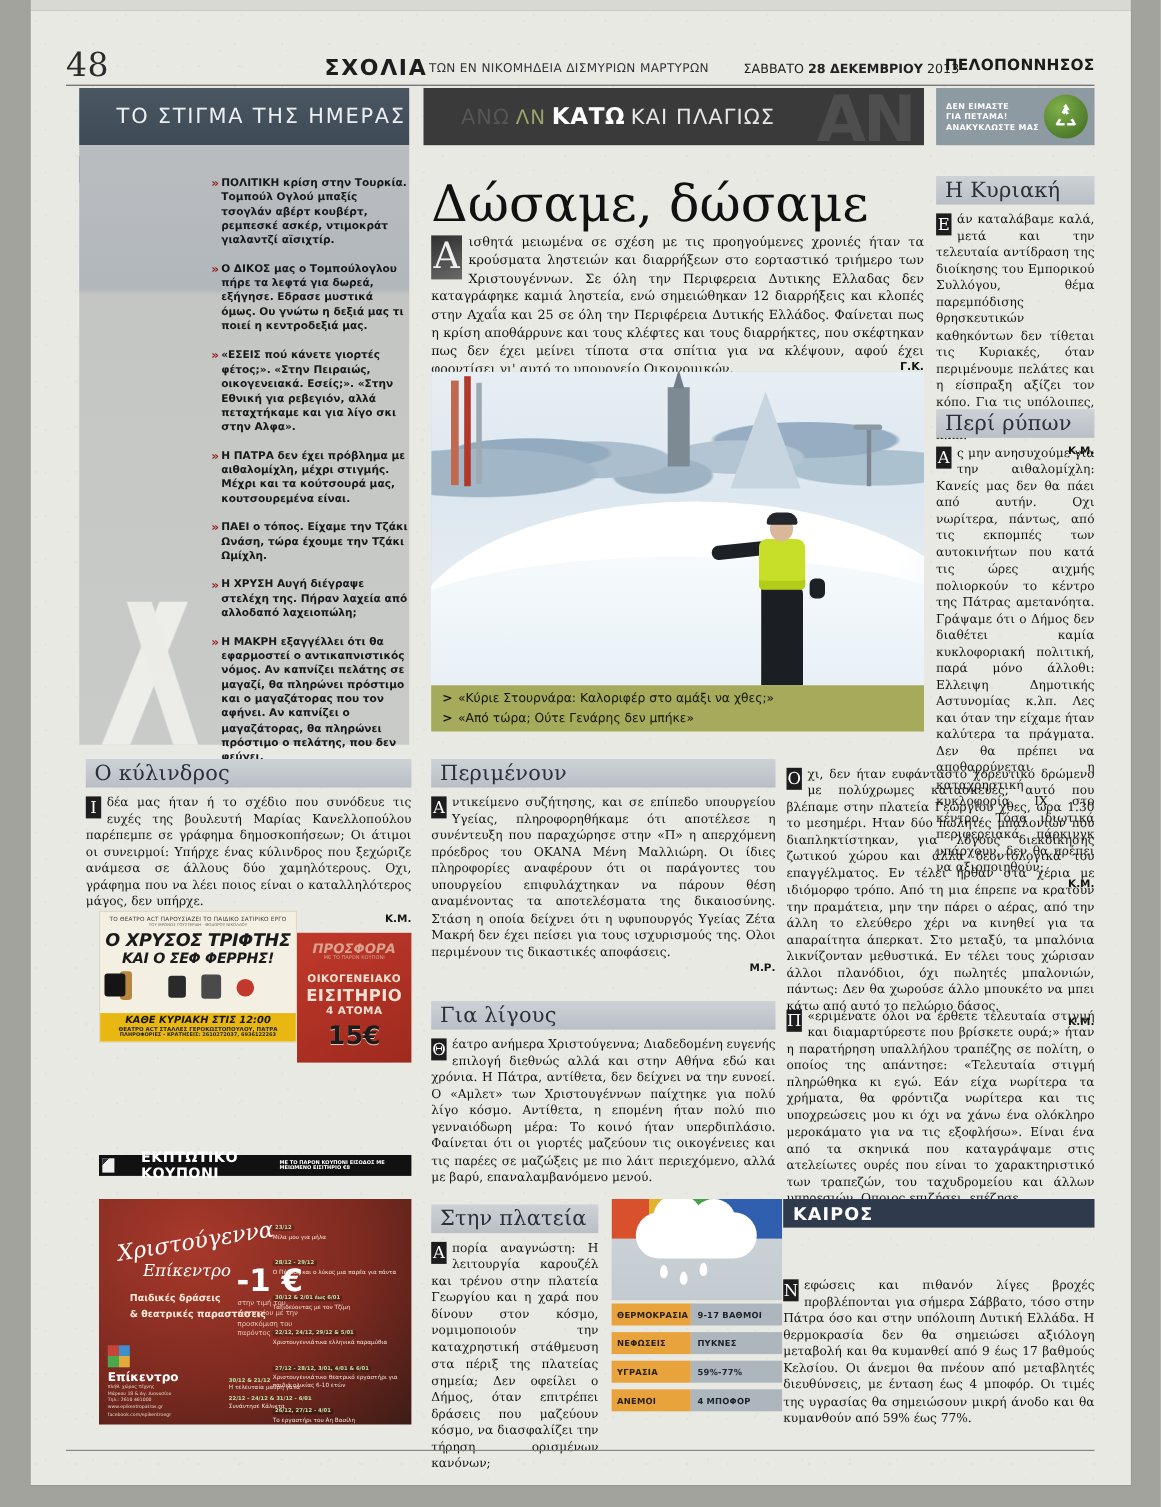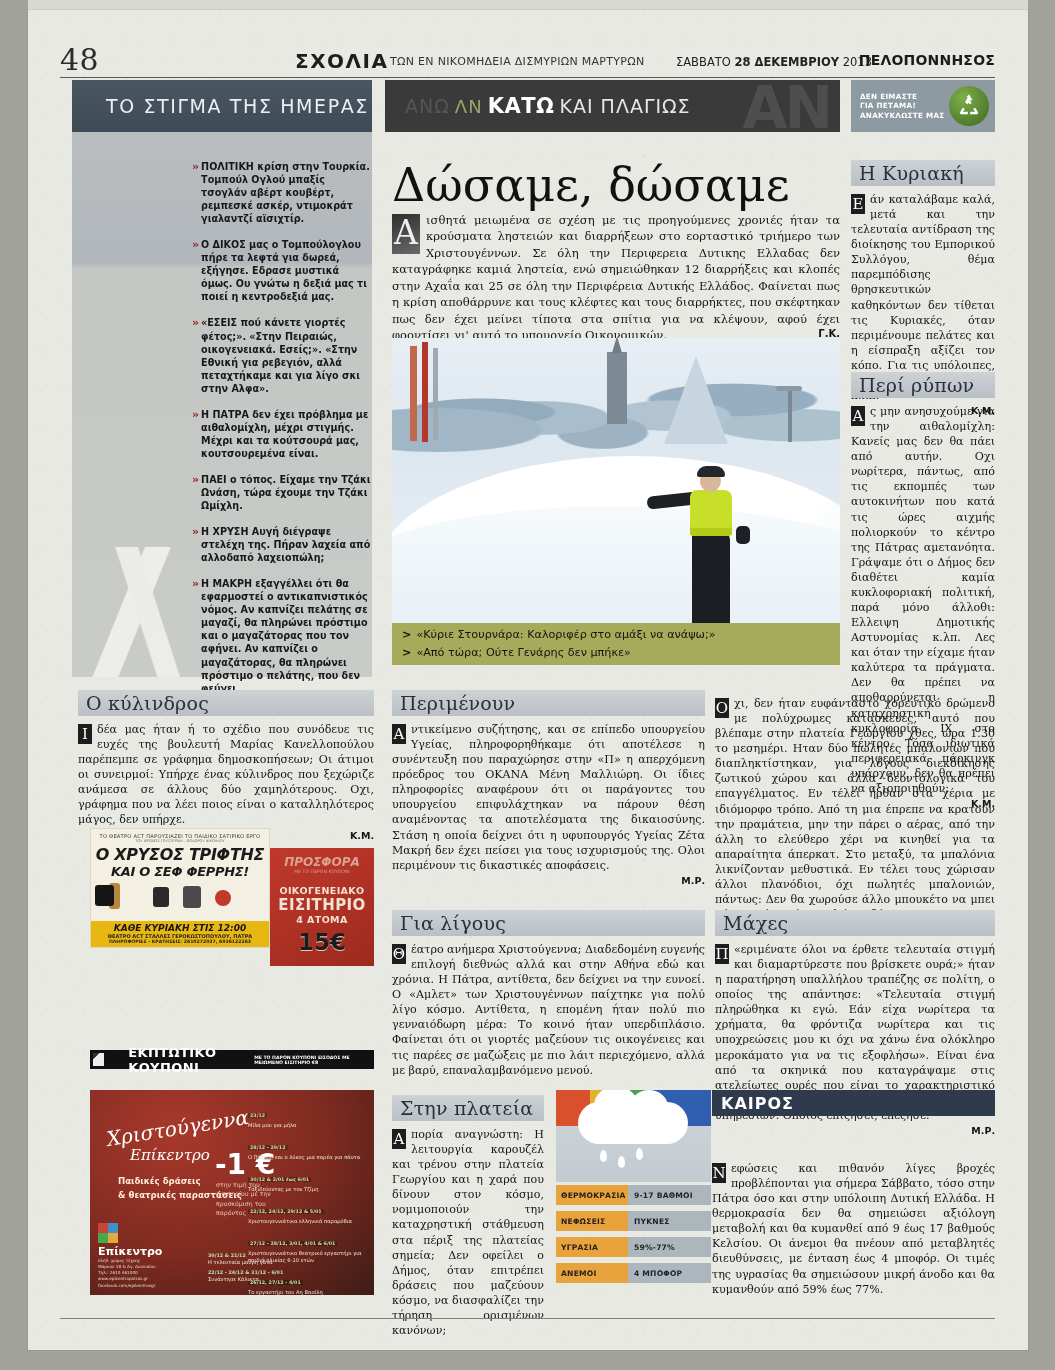--- a/index.html
+++ b/index.html
@@ -70,21 +70,21 @@
     color:#eceff1;font-size:19px;letter-spacing:1.6px;padding-left:34px;
   }
   .band-mid{
     position:absolute;left:385px;top:80px;width:455px;height:52px;
     background:#3a3a3a;display:flex;align-items:center;overflow:hidden;
   }
   .band-mid .ghost{
     position:absolute;right:10px;top:-6px;
     font-size:58px;font-weight:bold;color:#4e4e4e;letter-spacing:-3px;
   }
-  .band-mid .txt{position:relative;padding-left:20px;white-space:nowrap;}
+  .band-mid .txt{position:relative;padding-left:34px;white-space:nowrap;}
   .band-mid .t1{color:#555;font-size:19px;letter-spacing:1px;}
   .band-mid .t2{color:#9aa46a;font-size:18px;letter-spacing:1px;}
   .band-mid .t3{color:#fff;font-size:21px;font-weight:bold;letter-spacing:.5px;}
   .band-mid .t4{color:#e7e7e7;font-size:19px;letter-spacing:1px;}
   .band-right{
     position:absolute;left:851px;top:80px;width:144px;height:52px;
     background:#8e9aa2;display:flex;align-items:center;overflow:hidden;
   }
   .band-right .lines{padding-left:9px;line-height:1.28;}
   .band-right .lines div{font-size:7.2px;font-weight:bold;color:#fff;letter-spacing:.3px;}
@@ -437,21 +437,21 @@
       <div class="arm"></div>
       <div class="legs"></div>
       <div class="torso"></div>
       <div class="head"></div>
       <div class="cap"></div>
       <div class="glove"></div>
     </div>
   </div>
 
   <div class="caption">
-    <div><span class="chev">&gt;</span><span>«Κύριε Στουρνάρα: Καλοριφέρ στο αμάξι να ανάψω;»</span></div>
+    <div><span class="chev">&gt;</span><span>«Κύριε Στουρνάρα: Καλοριφέρ στο αμάξι να χθες;»</span></div>
     <div><span class="chev">&gt;</span><span>«Από τώρα; Ούτε Γενάρης δεν μπήκε»</span></div>
   </div>
 
   <div class="rail" style="top:160px;">
     <div class="colhead">
         <span>Η Κυριακή</span>
       </div>
     <div class="colbody">
       <span class="cap1">Ε</span><span>άν καταλάβαμε καλά, μετά και την τελευταία αντίδραση της διοίκησης του Εμπορικού Συλλόγου, θέμα παρεμπόδισης θρησκευτικών καθηκόντων δεν τίθεται τις Κυριακές, όταν περιμένουμε πελάτες και η είσπραξη αξίζει τον κόπο. Για τις υπόλοιπες, «ποτέ την Κυριακή» κ.λπ.</span><b class="sig">Κ.Μ.</b>
     </div>
@@ -493,23 +493,20 @@
   <div class="blk" style="left:392px;top:910px;width:313px;">
     <div class="colhead">
         <span>Για λίγους</span>
       </div>
     <div class="colbody">
       <span class="cap1">Θ</span><span>έατρο ανήμερα Χριστούγεννα; Διαδεδομένη ευγενής επιλογή διεθνώς αλλά και στην Αθήνα εδώ και χρόνια. Η Πάτρα, αντίθετα, δεν δείχνει να την ευνοεί. Ο «Αμλετ» των Χριστουγέννων παίχτηκε για πολύ λίγο κόσμο. Αντίθετα, η επομένη ήταν πολύ πιο γενναιόδωρη μέρα: Το κοινό ήταν υπερδιπλάσιο. Φαίνεται ότι οι γιορτές μαζεύουν τις οικογένειες και τις παρέες σε μαζώξεις με πιο λάιτ περιεχόμενο, αλλά με βαρύ, επαναλαμβανόμενο μενού.</span>
     </div>
   </div>
 
   <div class="blk" style="left:715px;top:910px;width:280px;">
-    <div class="colhead">
-        <span>Μάχες</span>
-      </div>
     <div class="colbody">
       <span>«</span><span class="cap1">Π</span><span>εριμένατε όλοι να έρθετε τελευταία στιγμή και διαμαρτύρεστε που βρίσκετε ουρά;» ήταν η παρατήρηση υπαλλήλου τραπέζης σε πολίτη, ο οποίος της απάντησε: «Τελευταία στιγμή πληρώθηκα κι εγώ. Εάν είχα νωρίτερα τα χρήματα, θα φρόντιζα νωρίτερα και τις υποχρεώσεις μου κι όχι να χάνω ένα ολόκληρο μεροκάματο για να τις εξοφλήσω». Είναι ένα από τα σκηνικά που καταγράψαμε στις ατελείωτες ουρές που είναι το χαρακτηριστικό των τραπεζών, του ταχυδρομείου και άλλων υπηρεσιών. Οποιος επιζήσει, επέζησε.</span><b class="sig">Μ.Ρ.</b>
     </div>
   </div>
 
   <div class="blk" style="left:392px;top:1095px;width:152px;">
     <div class="colhead">
         <span>Στην πλατεία</span>
       </div>
     <div class="colbody">

